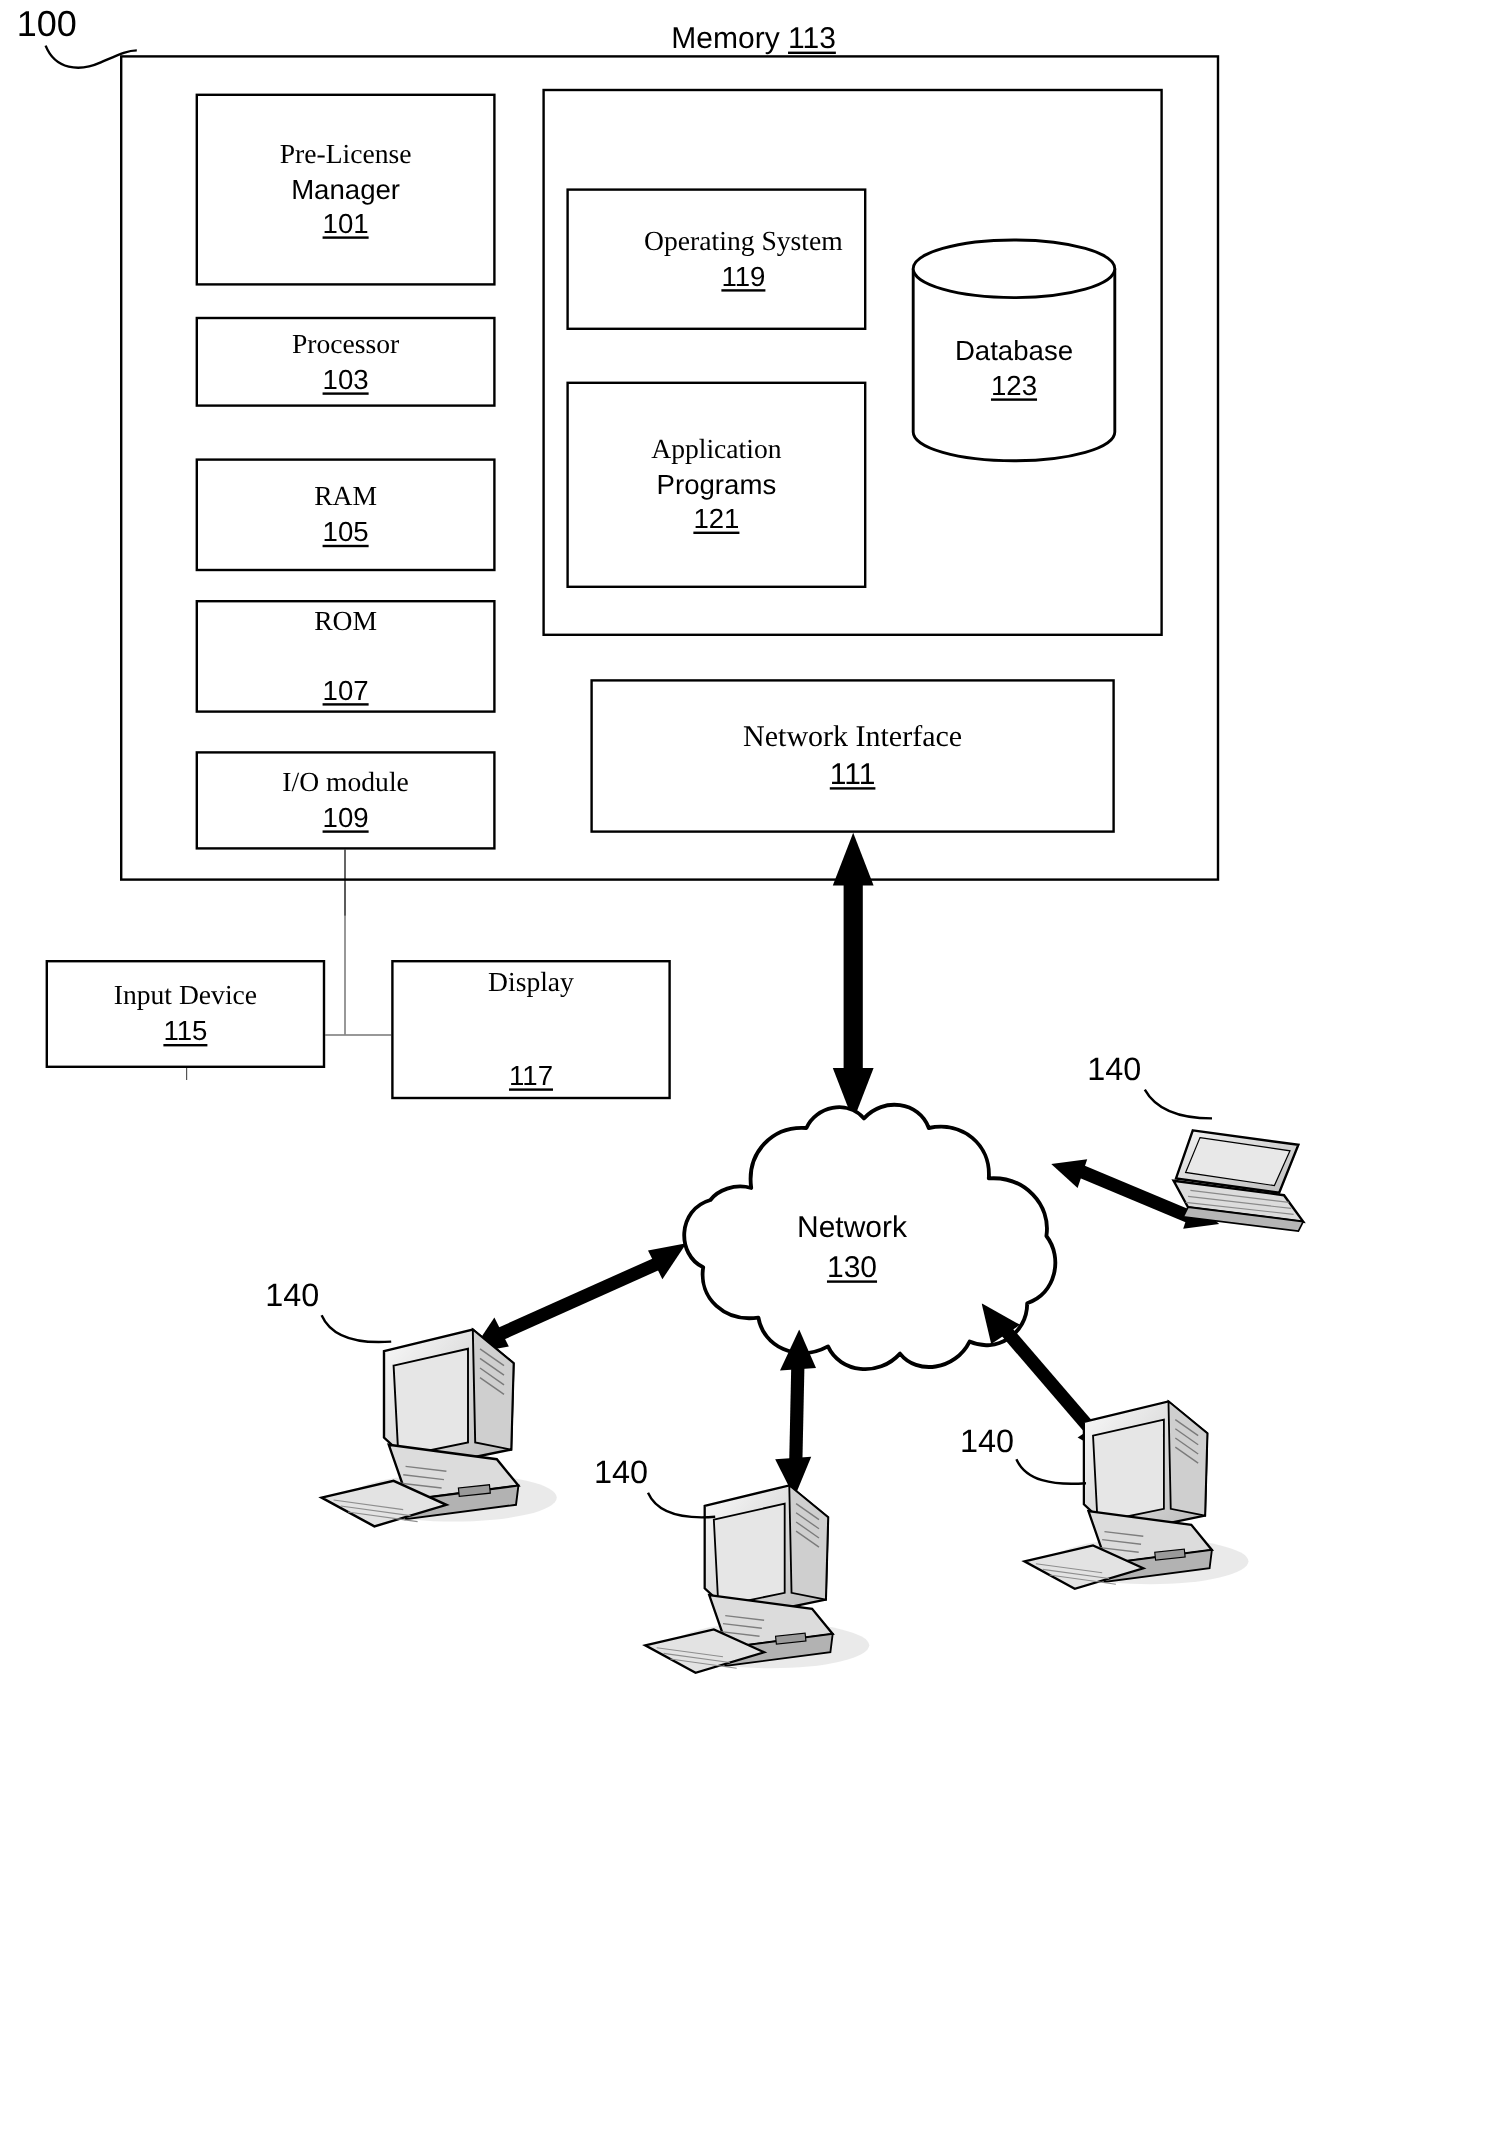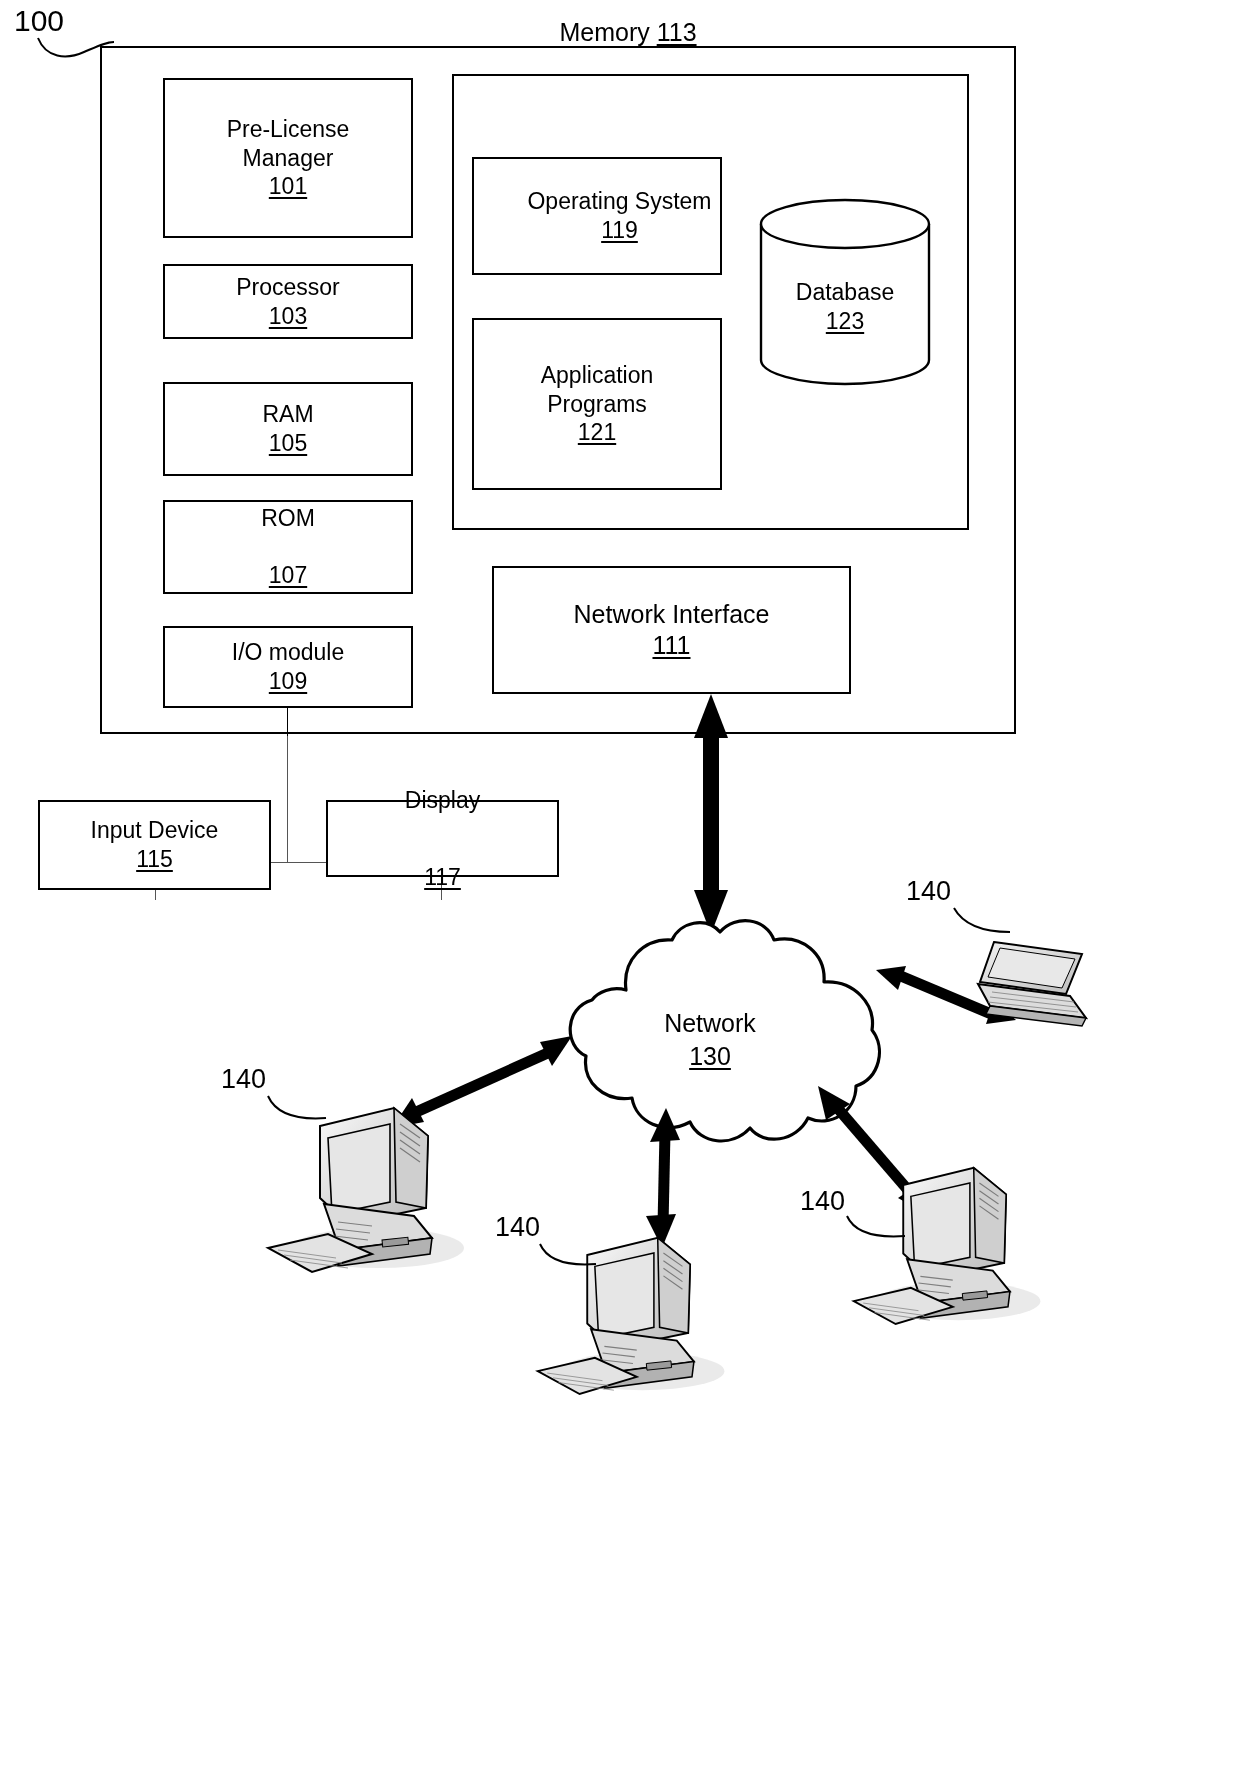--- a/index.html
+++ b/index.html
@@ -8,21 +8,21 @@
     font-family:"Liberation Sans","DejaVu Sans",sans-serif;color:#000;
   }
   #stage{position:absolute;inset:0;}
 
   
   .box{
     position:absolute;border:2px solid #000;background:#fff;
     display:flex;flex-direction:column;align-items:center;justify-content:center;
     text-align:center;line-height:1.25;box-sizing:border-box;
   }
-  .box .t{font-size:23px;}
+  .box .t{font-size:23px;font-family:Liberation Serif, serif;}
   .box .t2{font-size:23px;}
   .num{font-size:23px;text-decoration:underline;text-underline-offset:3px;}
   .inlinenum{text-decoration:underline;text-underline-offset:3px;}
 
   
   #sys-frame{position:absolute;left:100px;top:46px;width:916px;height:688px;
              border:2px solid #000;background:#fff;box-sizing:border-box;}
 
   
   #lbl100{position:absolute;left:14px;top:4px;font-size:30px;}
@@ -41,31 +41,31 @@
   #memory-title{position:absolute;left:16px;right:0;top:18px;text-align:center;font-size:25px;}
   #b-os  {left:472px;top:157px;width:250px;height:118px;padding-left:45px;}
   #b-apps{left:472px;top:318px;width:250px;height:172px;}
 
   
   #db-wrap{position:absolute;left:755px;top:198px;width:180px;height:188px;}
   #db-wrap svg{display:block;}
   #db-label{position:absolute;left:0;right:0;top:80px;text-align:center;font-size:23px;line-height:1.25;}
 
   
-  #b-netif{left:492px;top:566px;width:359px;height:128px;}
+  #b-netif{left:492px;top:566px;width:437px;height:128px;}
 
   
   #io-stem{position:absolute;left:287px;top:708px;width:1px;height:55px;background:#000;}
   #io-stem2{position:absolute;left:287px;top:736px;width:1px;height:126px;background:#555;}
   #io-bracket{position:absolute;left:155px;top:862px;width:287px;height:1px;background:#555;}
   #io-leg-l{position:absolute;left:155px;top:862px;width:1px;height:38px;background:#555;}
   #io-leg-r{position:absolute;left:441px;top:862px;width:1px;height:38px;background:#555;}
 
   #b-input  {left:38px;top:800px;width:233px;height:90px;}
-  #b-display{left:326px;top:800px;width:233px;height:77px;gap:48px;}
+  #b-display{left:326px;top:800px;width:233px;height:116px;gap:48px;}
 
   
   #arrow-main{position:absolute;left:688px;top:694px;width:46px;height:240px;}
 
   
   #cloud{position:absolute;left:530px;top:912px;width:360px;height:240px;}
   #cloud-label{position:absolute;left:0;right:0;top:95px;text-align:center;font-size:25px;line-height:1.3;}
 
   
   .nodearrow{position:absolute;}

